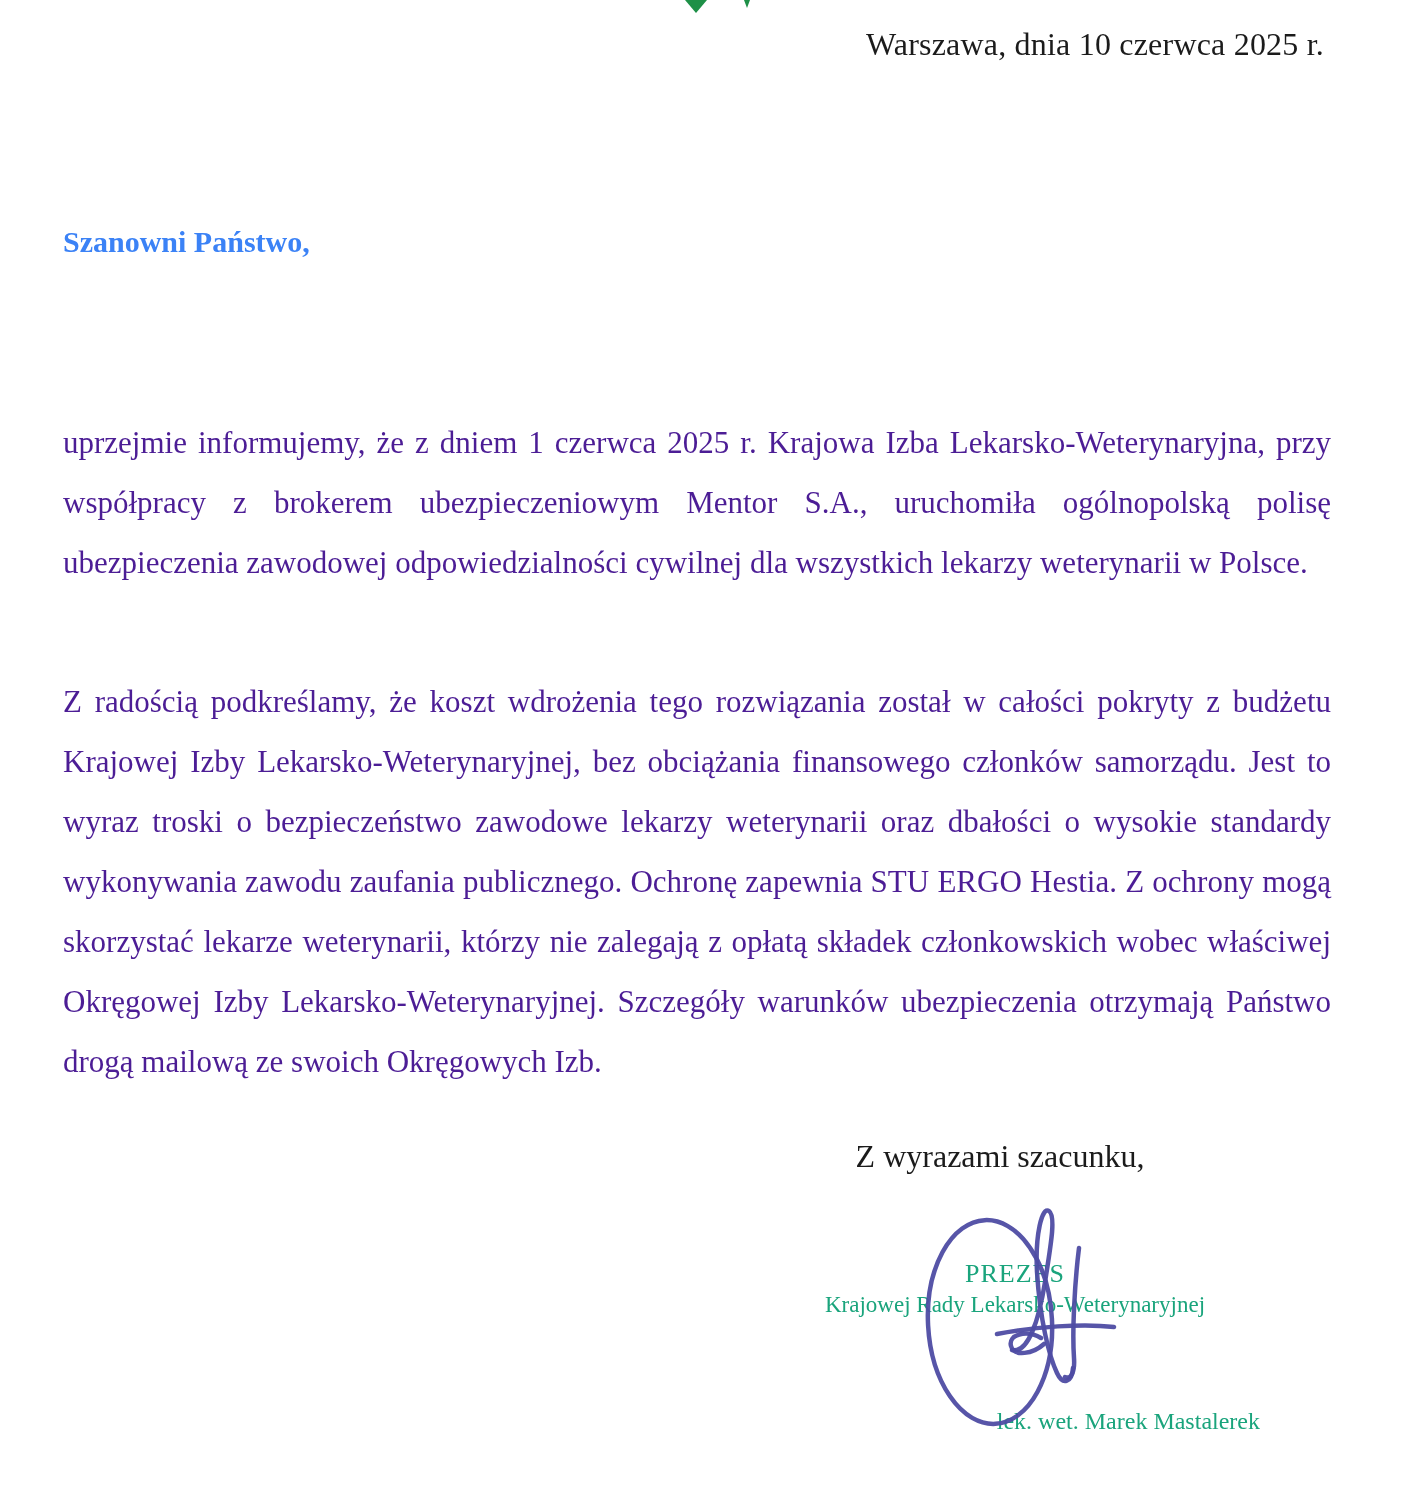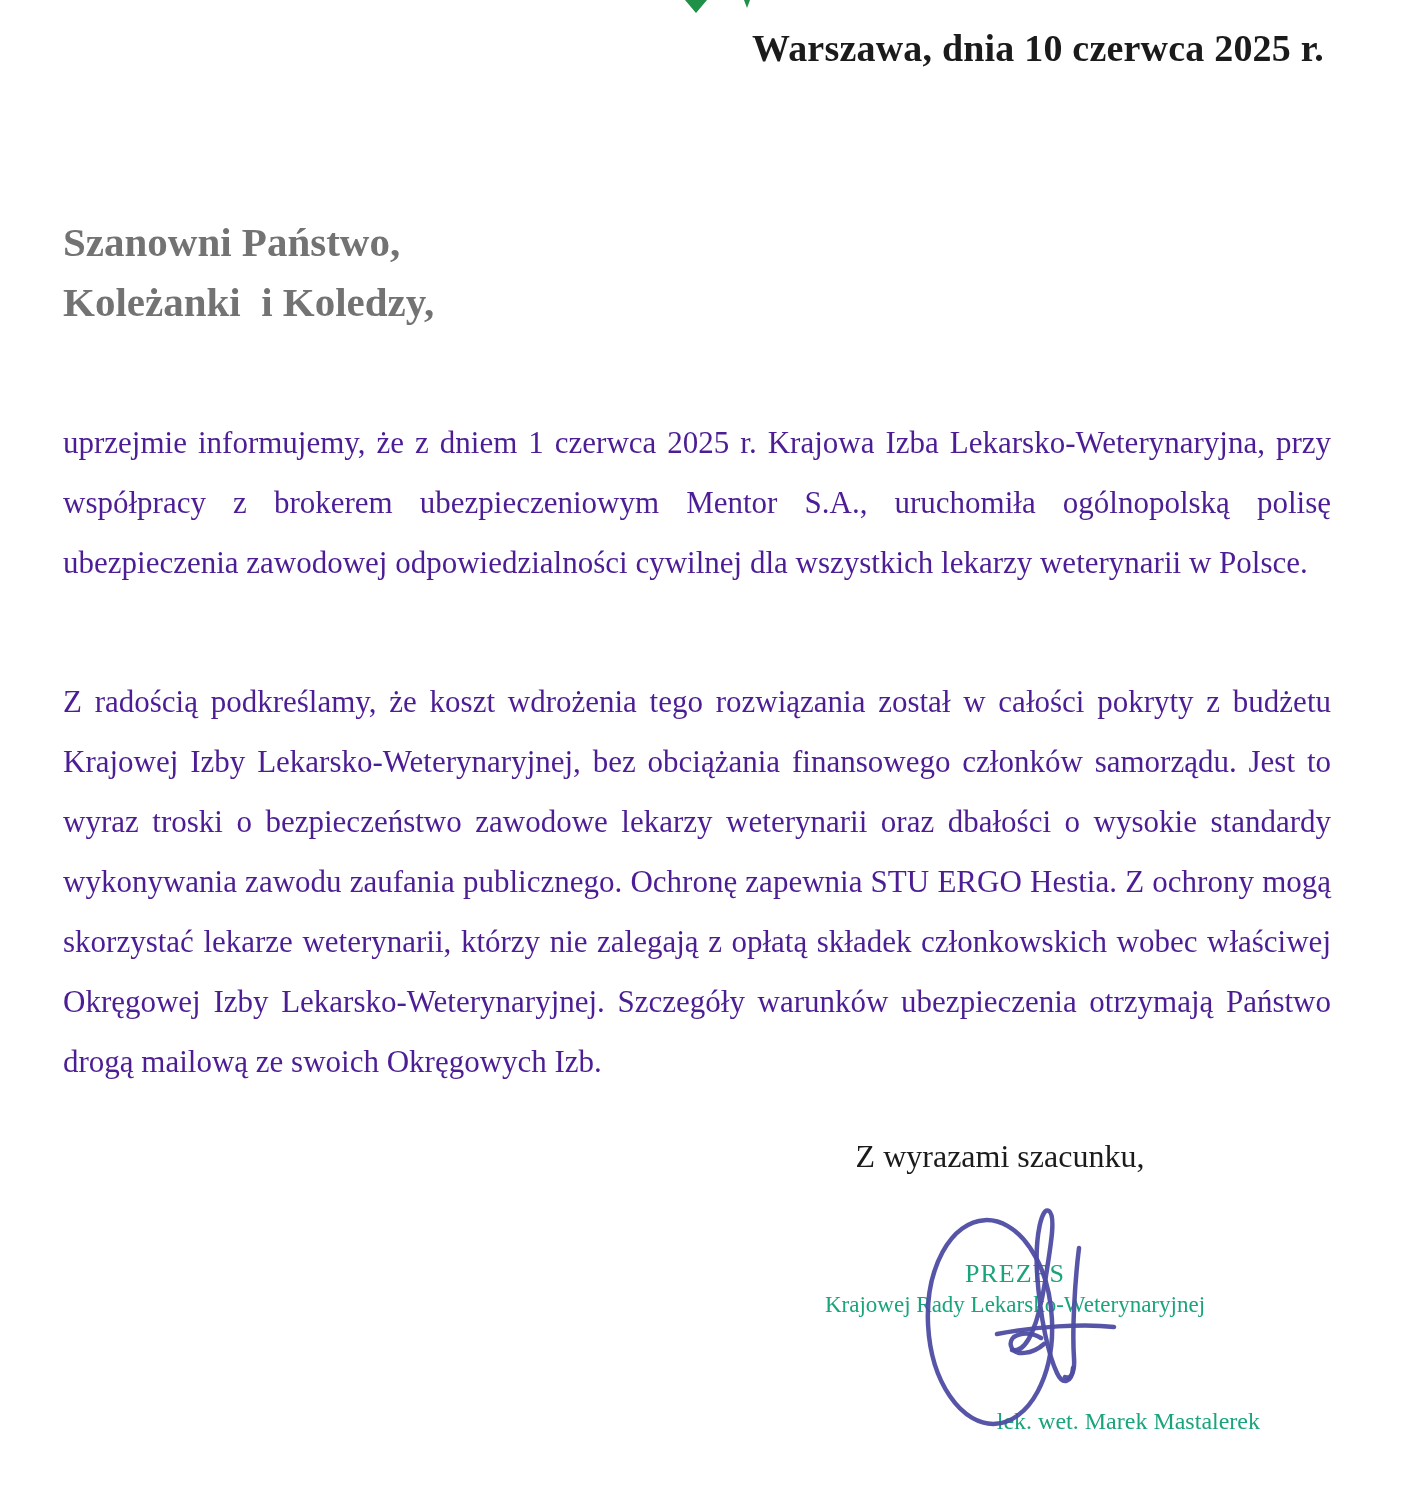--- a/index.html
+++ b/index.html
@@ -20,35 +20,34 @@
     left: 680px;
     top: 0;
     width: 76px;
     height: 14px;
   }
 
   .date-line {
     position: absolute;
     top: 26px;
     right: 80px;
-    font-size: 38px;
+    font-size: 32px;
     color: #1b1b1b;
     letter-spacing: 0.2px;
     white-space: nowrap;
-    font-weight: bold;
   }
 
   .salutation {
     position: absolute;
     left: 63px;
     top: 212px;
     width: 1268px;
-    font-size: 41px;
+    font-size: 30px;
     font-weight: bold;
-    color: #737373;
+    color: #3b82f6;
     line-height: 60px;
   }
   .salutation div { white-space: pre-wrap; }
 
   .body-para {
     position: absolute;
     left: 63px;
     width: 1268px;
     font-size: 31px;
     color: #4c1d95;
@@ -120,21 +119,20 @@
 
   <svg class="logo-fragment" viewBox="0 0 76 14">
     <polygon points="5,0 27,0 16,13" fill="#1e9047"></polygon>
     <polygon points="64,0 70,0 67,8" fill="#1e9047"></polygon>
   </svg>
 
   <div class="date-line">Warszawa, dnia 10 czerwca 2025 r.</div>
 
   <div class="salutation">
     <div>Szanowni Państwo,</div>
-    <div>Koleżanki  i Koledzy,</div>
   </div>
 
   <p class="body-para para-1">uprzejmie informujemy, że z dniem 1 czerwca 2025 r. Krajowa Izba Lekarsko-Weterynaryjna, przy współpracy z brokerem ubezpieczeniowym Mentor S.A., uruchomiła ogólnopolską polisę ubezpieczenia zawodowej odpowiedzialności cywilnej dla wszystkich lekarzy weterynarii w Polsce.</p>
   <p class="body-para para-2">Z radością podkreślamy, że koszt wdrożenia tego rozwiązania został w całości pokryty z budżetu Krajowej Izby Lekarsko-Weterynaryjnej, bez obciążania finansowego członków samorządu. Jest to wyraz troski o bezpieczeństwo zawodowe lekarzy weterynarii oraz dbałości o wysokie standardy wykonywania zawodu zaufania publicznego. Ochronę zapewnia STU ERGO Hestia. Z ochrony mogą skorzystać lekarze weterynarii, którzy nie zalegają z opłatą składek członkowskich wobec właściwej Okręgowej Izby Lekarsko-Weterynaryjnej. Szczegóły warunków ubezpieczenia otrzymają Państwo drogą mailową ze swoich Okręgowych Izb.</p>
 
   <div class="closing">Z wyrazami szacunku,</div>
 
   <div class="sig-block">
     <div class="sig-title">PREZES</div>
     <div class="sig-org">Krajowej Rady Lekarsko-Weterynaryjnej</div>

